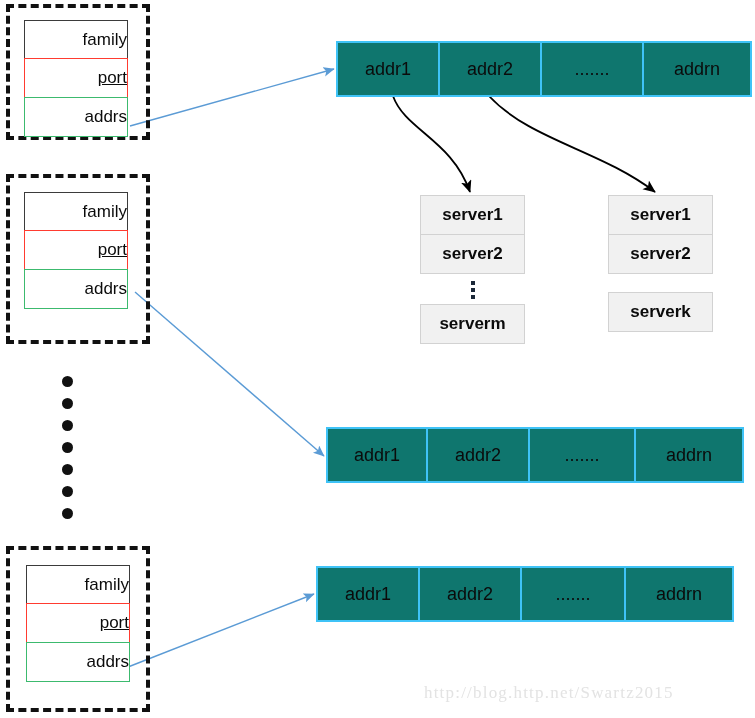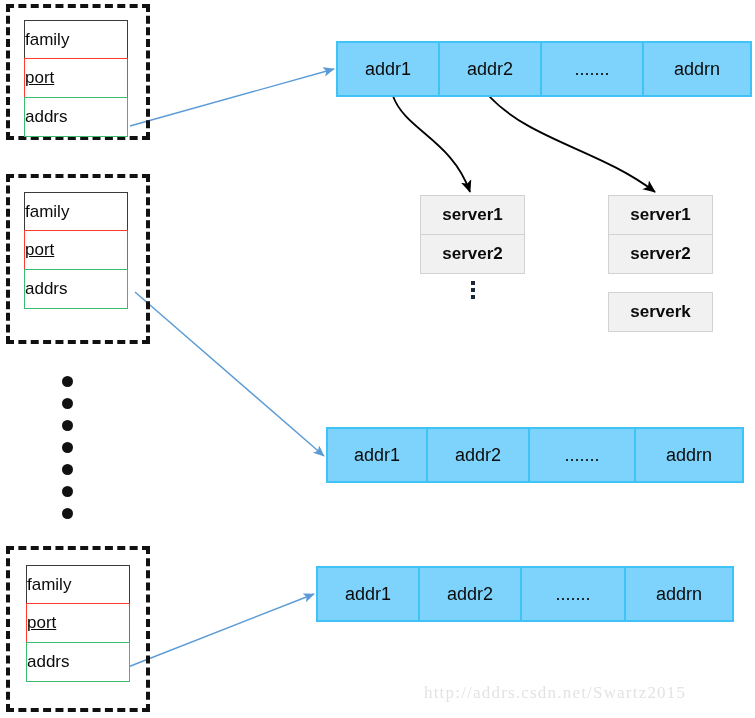--- a/index.html
+++ b/index.html
@@ -29,21 +29,21 @@
   
   .struct-fields {
     position: absolute;
     box-sizing: border-box;
   }
   .field {
     box-sizing: border-box;
     width: 100%;
     height: 40px;
     line-height: 38px;
-    text-align: left;
+    text-align: right;
     font-size: 17px;
     color: #0b0b0b;
     background: #ffffff;
     border: 1.6px solid #3b3b3b;
     margin-top: -1.6px;
   }
   .field.first { margin-top: 0; }
   .field.f-family { border-color: #3b3b3b; }
   .field.f-port   { border-color: #ff3b30; text-decoration: underline; }
   .field.f-addrs  { border-color: #3cba6e; }
@@ -57,21 +57,21 @@
   }
   .addr-cell {
     box-sizing: border-box;
     border: 2px solid #3fc3f7;
     margin-left: -2px;
     height: 56px;
     line-height: 52px;
     text-align: center;
     font-size: 18px;
     color: #0b0b0b;
-    background: #7dd3fc;
+    background: #0f766e;
   }
   .addr-cell.first { margin-left: 0; }
 
   
   .server-group { position: absolute; font-weight: bold; }
   .server-box {
     box-sizing: border-box;
     background: #f1f1f1;
     border: 1px solid #d2d2d2;
     text-align: center;
@@ -204,24 +204,25 @@
   </div>
 
   <div class="server-group" style="left:420px; top:195px; width:105px;">
     <div class="server-box">server1</div>
     <div class="server-box stacked">server2</div>
     <div class="server-gap-dots">
       <i></i>
       <i></i>
       <i></i>
     </div>
+    <div class="server-box">serverm</div>
   </div>
 
   <div class="server-group" style="left:608px; top:195px; width:105px;">
     <div class="server-box">server1</div>
     <div class="server-box stacked">server2</div>
     <div class="server-plain-gap"></div>
     <div class="server-box">serverk</div>
   </div>
 
-  <div class="watermark" style="left:424px; top:683px;">http://addrs.csdn.net/Swartz2015</div>
+  <div class="watermark" style="left:424px; top:683px;">http://blog.http.net/Swartz2015</div>
 
 </div>
 
 </body></html>

